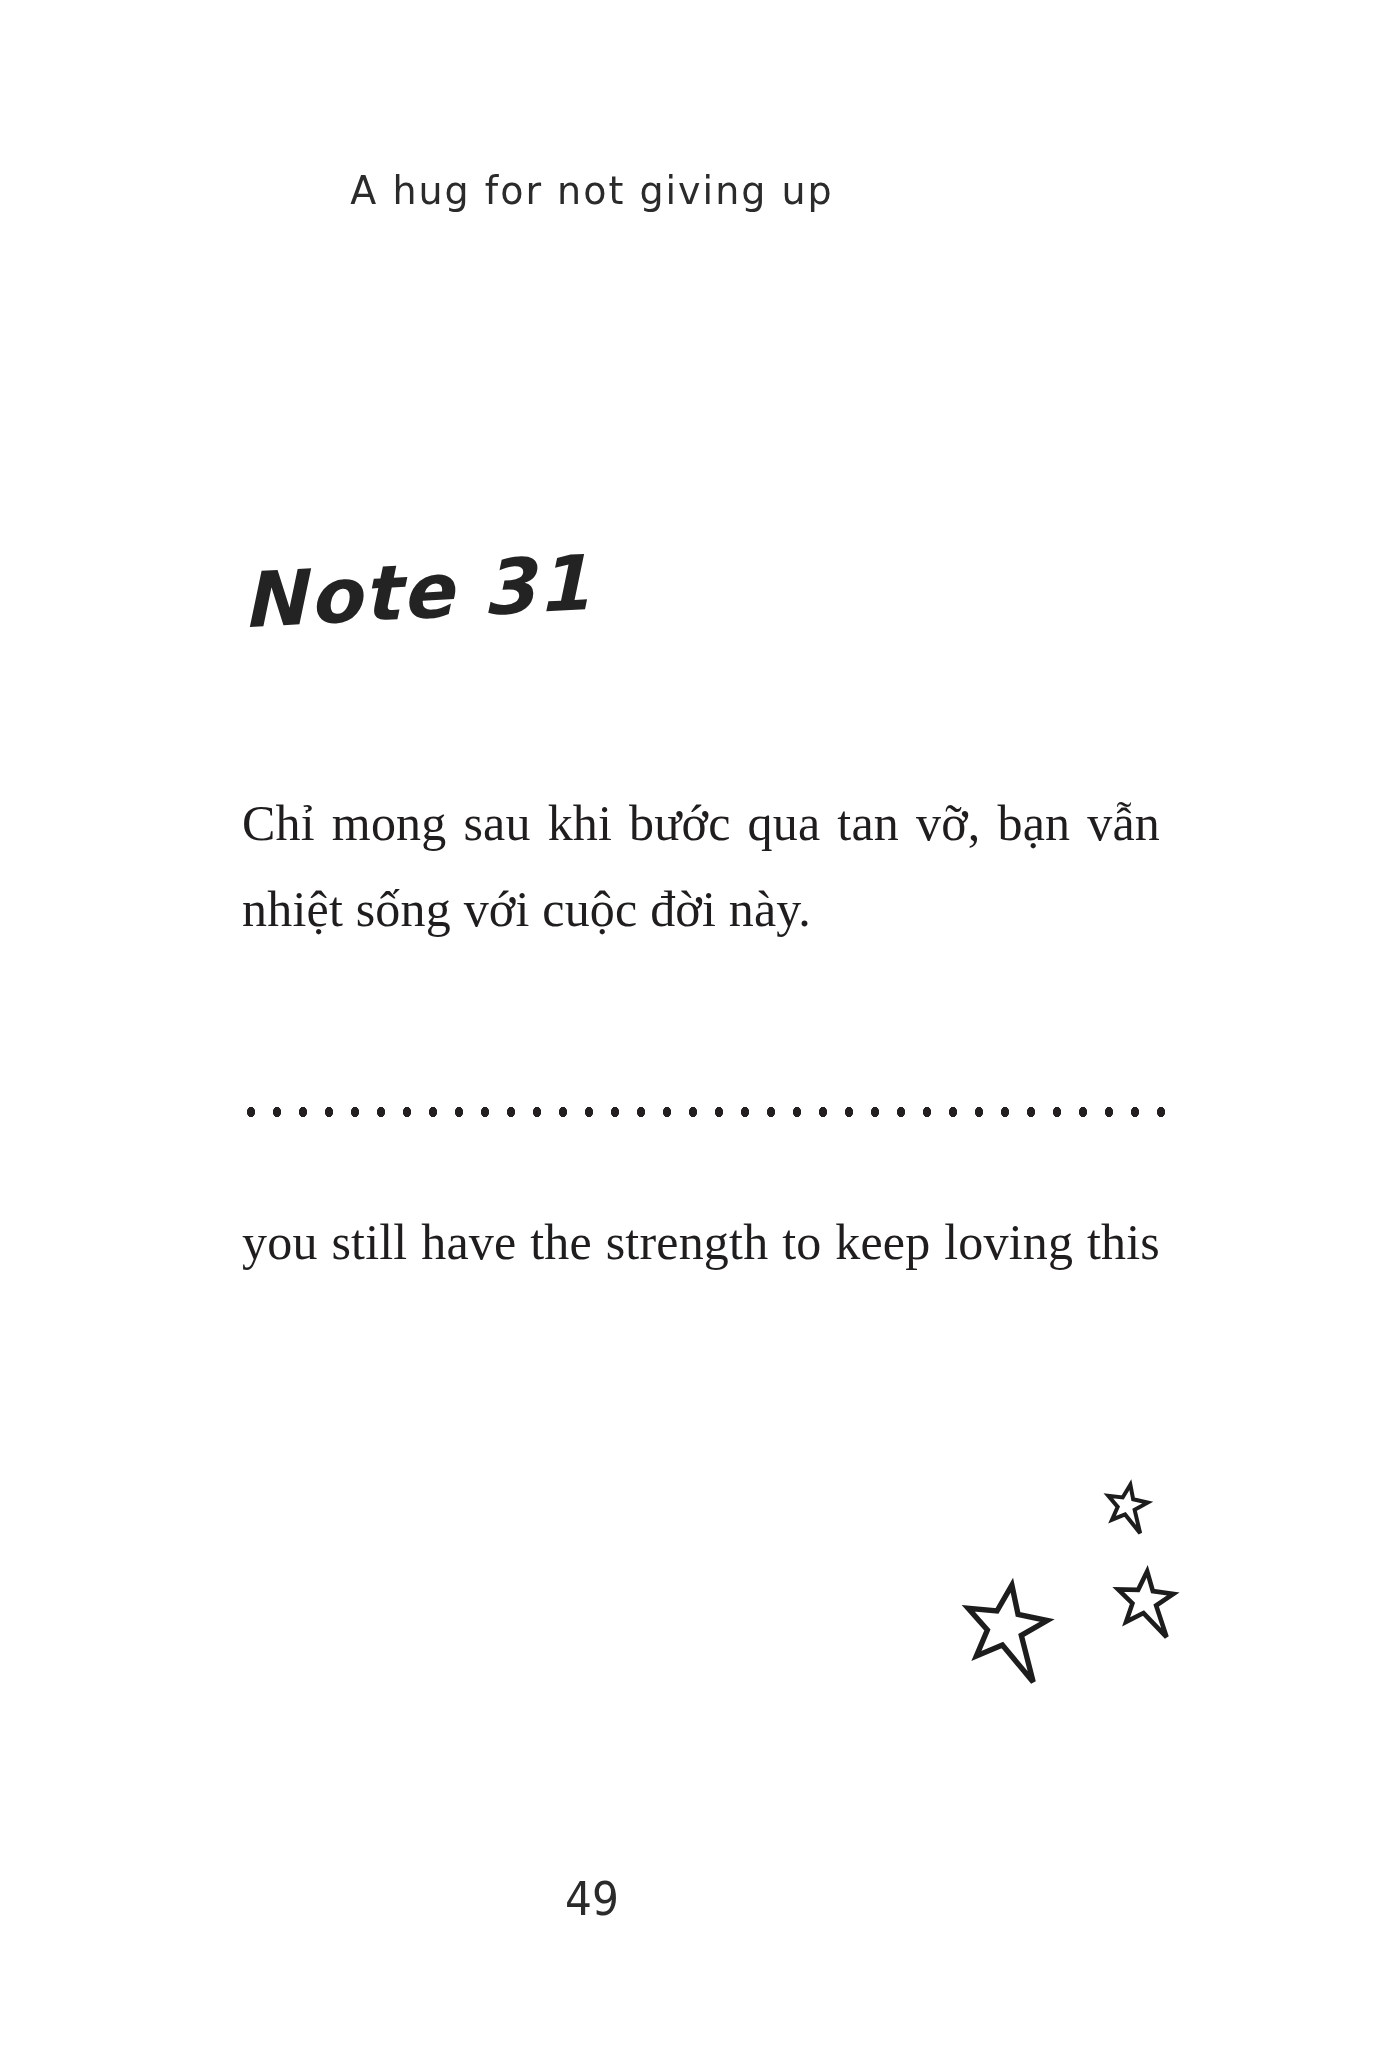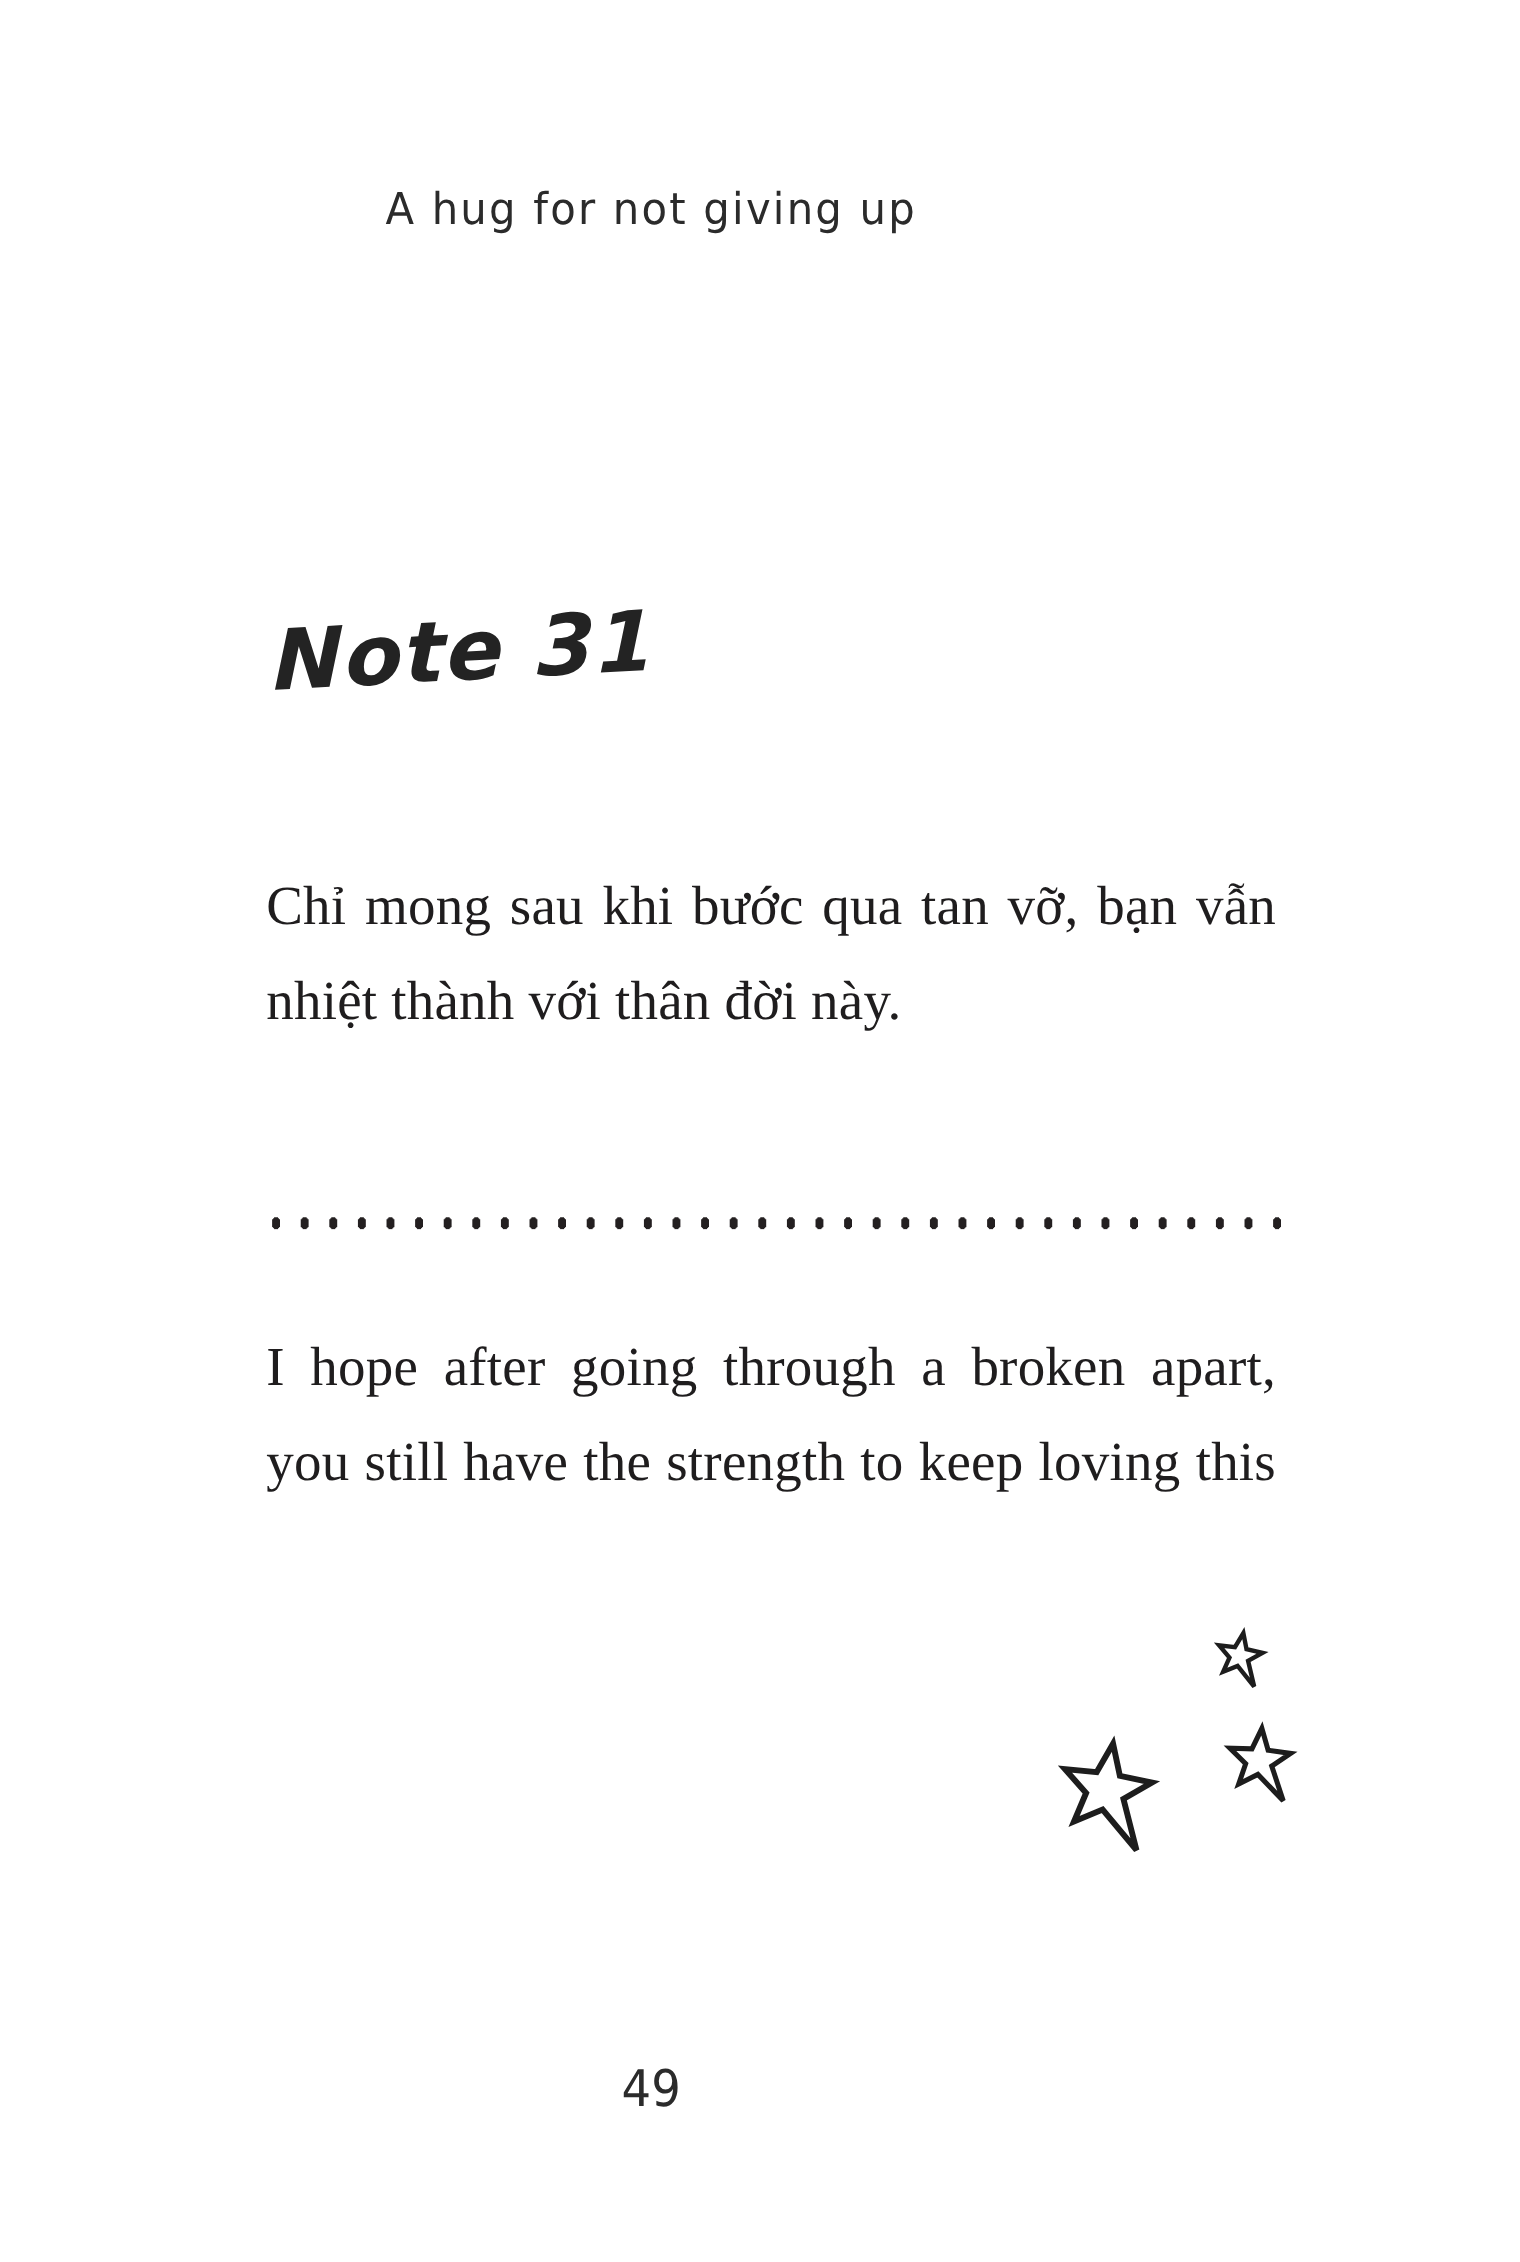--- a/index.html
+++ b/index.html
@@ -111,27 +111,26 @@
 <body>
 
 <div class="page">
 
   <div class="running-header">A hug for not giving up</div>
 
   <div class="note-title">Note 31</div>
 
   <div class="para para-vi">
     <div class="jline">Chỉ mong sau khi bước qua tan vỡ, bạn vẫn</div>
-    <div class="jline last">nhiệt thành với thân đời này.</div>
+    <div class="jline last">nhiệt sống với cuộc đời này.</div>
   </div>
 
   <div class="dotted-separator"></div>
 
   <div class="para para-en">
-    <div class="jline">I hope after going through a broken apart,</div>
     <div class="jline">you still have the strength to keep loving this</div>
   </div>
 
   <div class="star star-small">
     <svg width="52" height="56" viewBox="0 0 115 115">
       <polygon style="stroke-width:4px" points="58,5 69.8,35.8 102.7,37.5 77,58.2 98,107 58,72 31.5,88.4 39,58.2 14.3,37.8 46.2,35.8"></polygon>
     </svg>
   </div>
 
   <div class="star star-medium">

